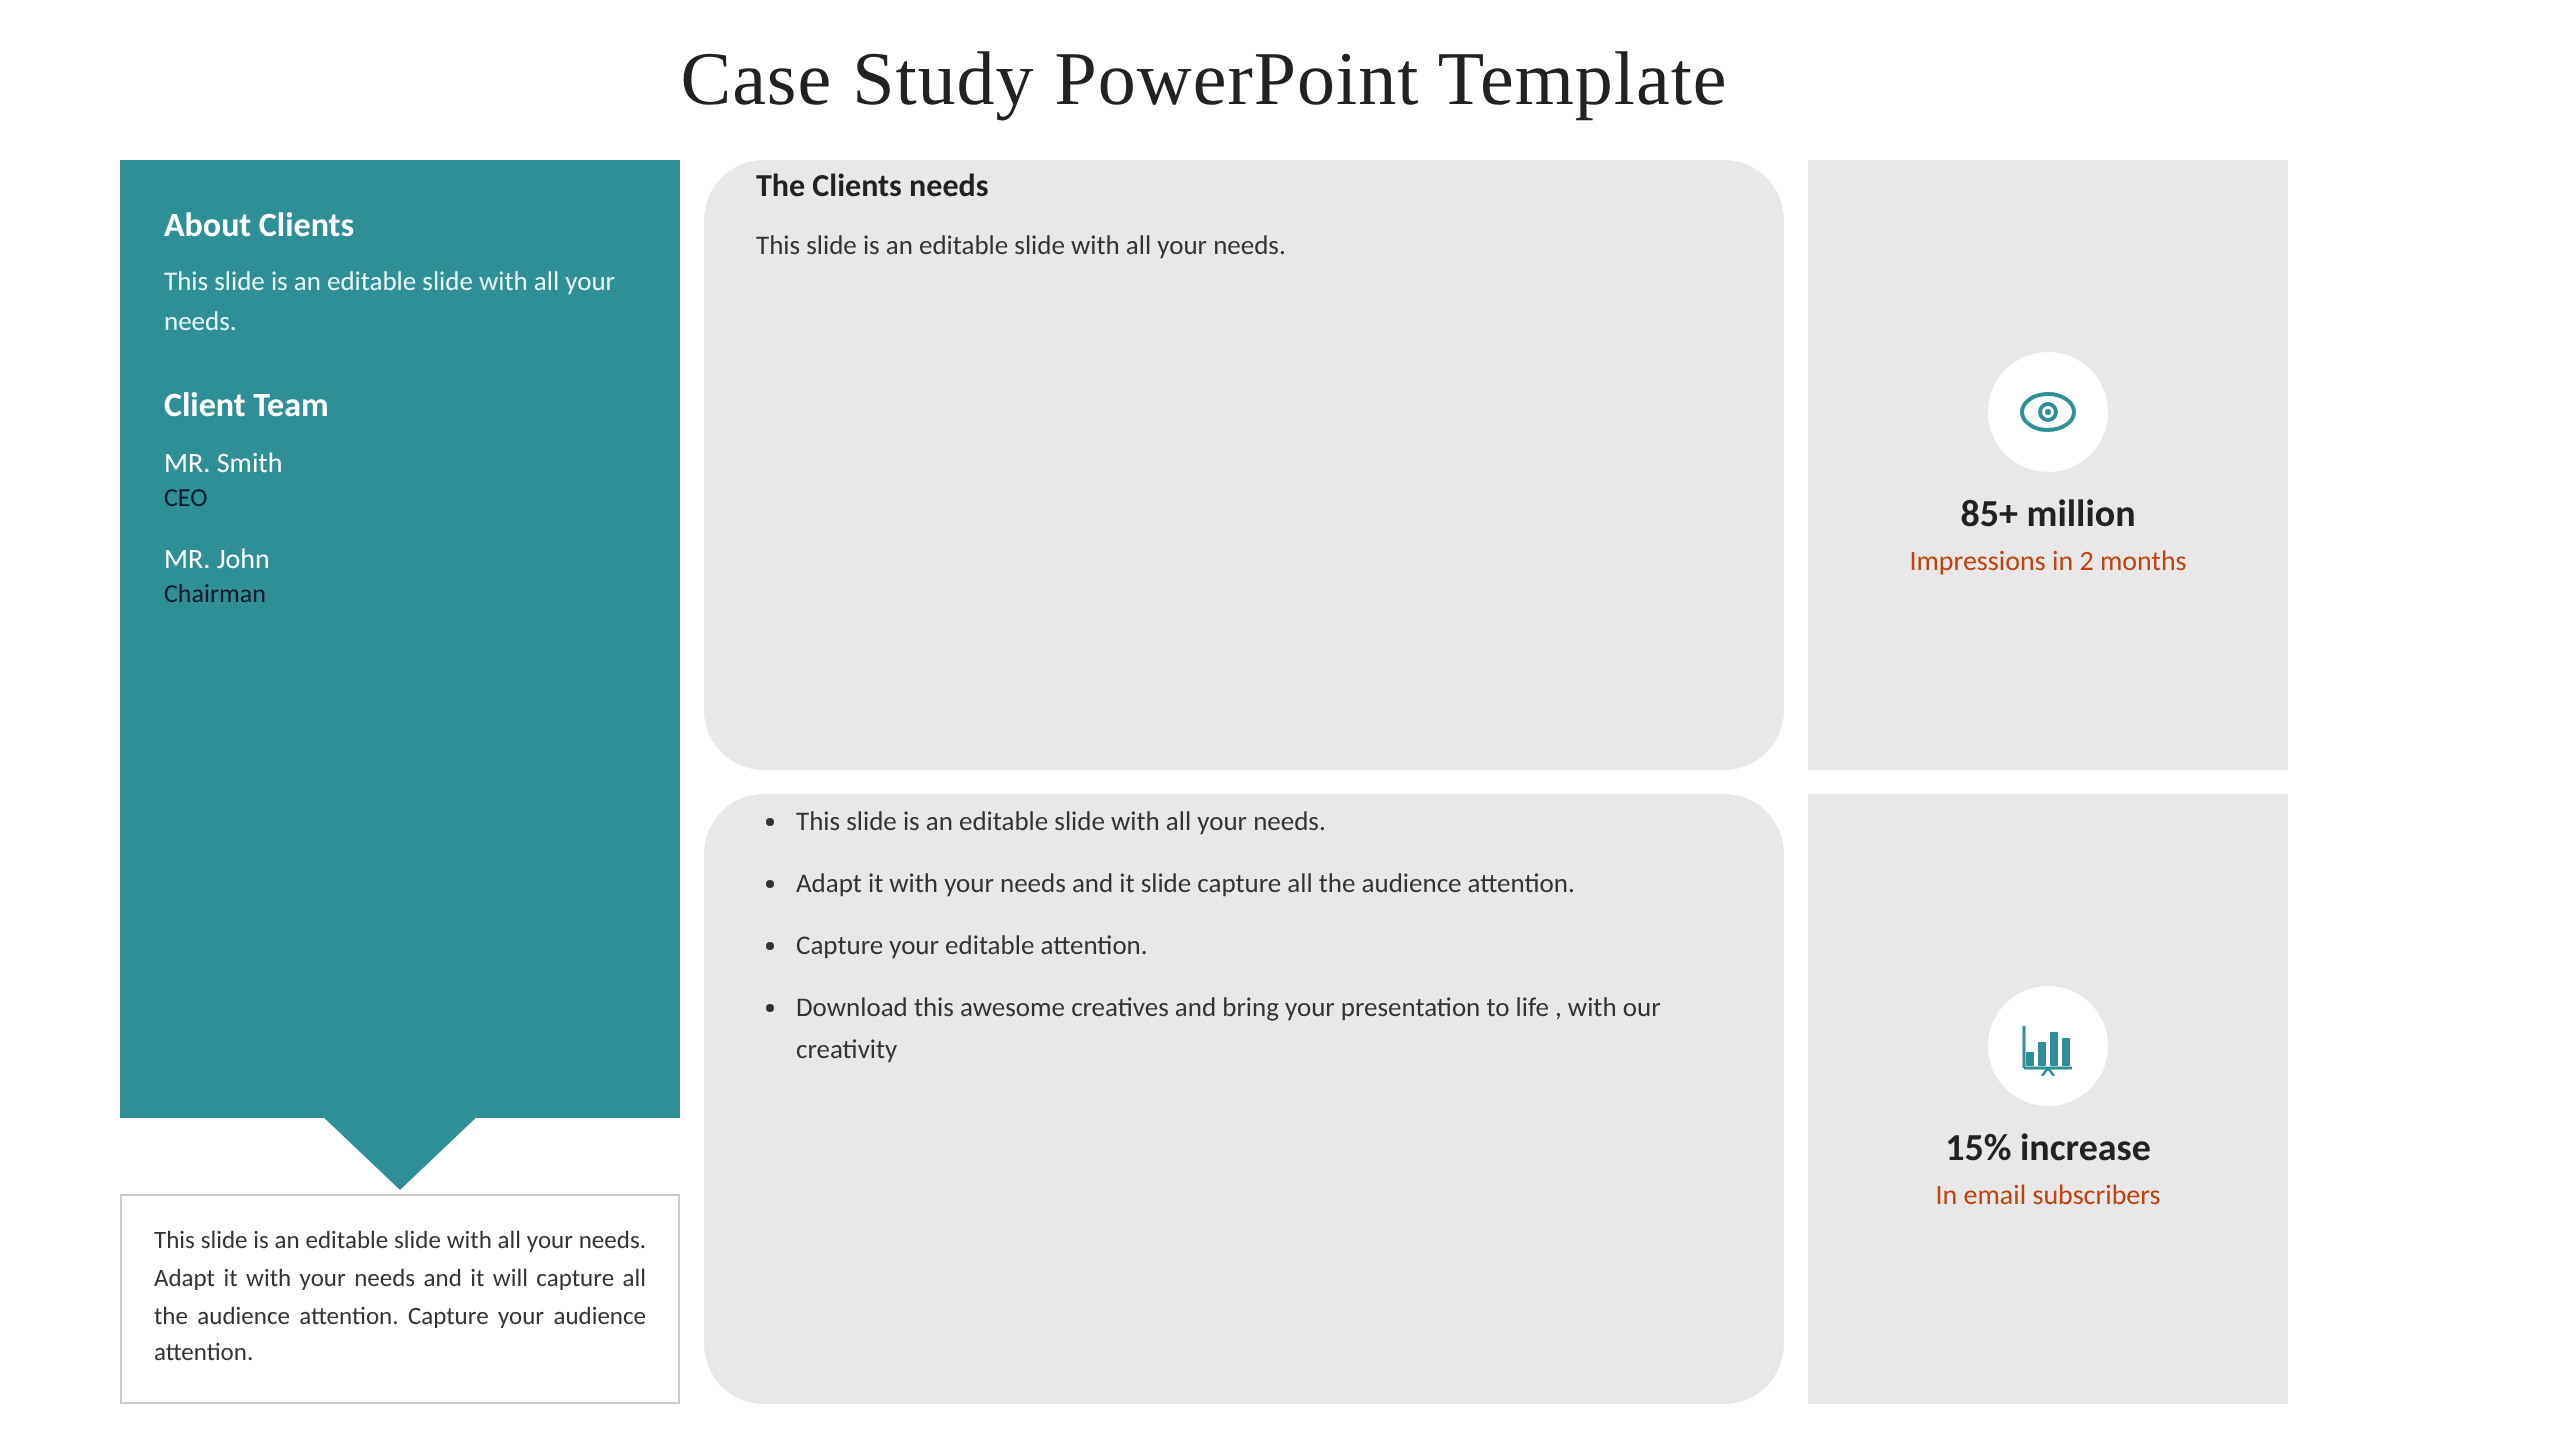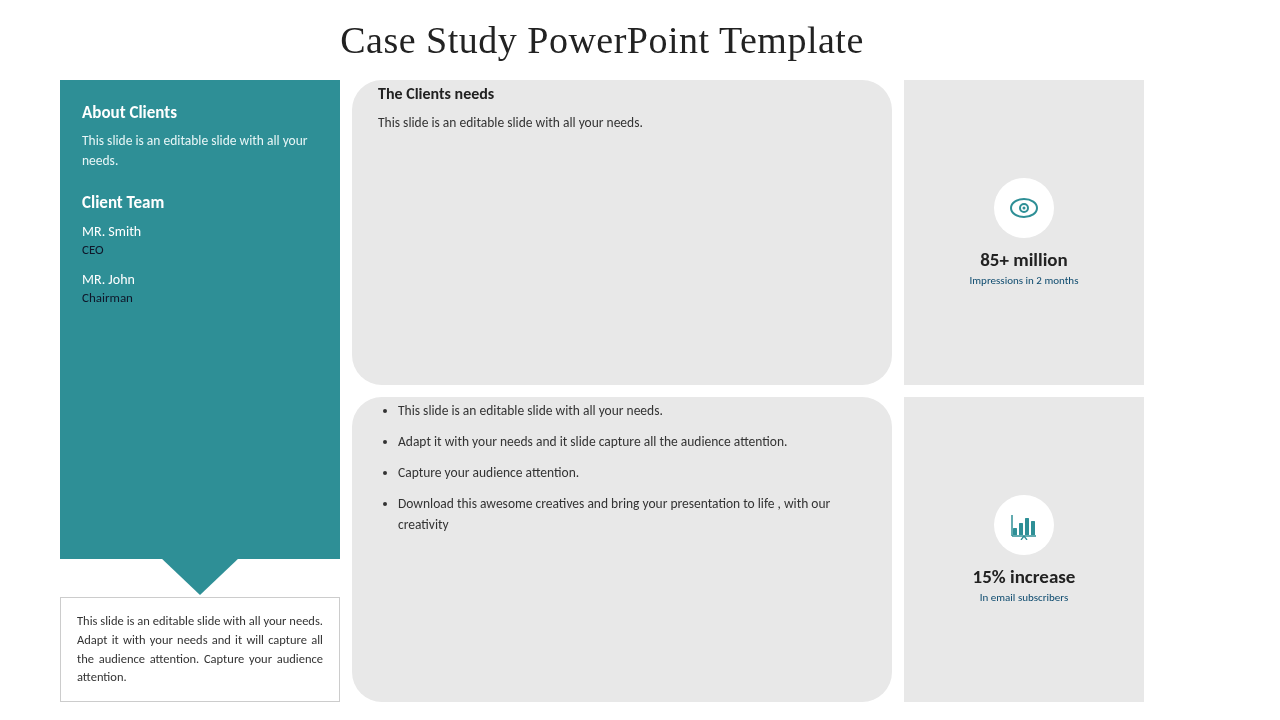--- a/index.html
+++ b/index.html
@@ -161,22 +161,22 @@
       width: 30px;
       height: 30px;
     }
     .stat-number {
       font-size: 19px;
       font-weight: 700;
       color: #222;
       margin-bottom: 3px;
     }
     .stat-label {
-      font-size: 11px;
-      color: #0c4a6e;
+      font-size: 14px;
+      color: #c2410c;
       text-align: left;
     }
   </style>
 </head>
 <body>
 
 <div class="page-wrapper">
   <h1 class="page-title">Case Study PowerPoint Template</h1>
 
   <div class="main-content">
@@ -201,21 +201,21 @@
 
     <div class="middle-panel">
       <div class="card">
         <div class="card-title">The Clients needs</div>
         <div class="card-text">This slide is an editable slide with all your needs.</div>
       </div>
       <div class="card">
         <ul class="bullet-list">
           <li>This slide is an editable slide with all your needs.</li>
           <li>Adapt it with your needs and it slide capture all the audience attention.</li>
-          <li>Capture your audience attention.</li>
+          <li>Capture your editable attention.</li>
           <li>Download this awesome creatives and bring your presentation to life , with our creativity</li>
         </ul>
       </div>
     </div>
 
     <div class="right-panel">
 
       <div class="stat-card">
         <div class="stat-icon-circle">
           <svg viewBox="0 0 30 30" fill="none" xmlns="http://www.w3.org/2000/svg">

